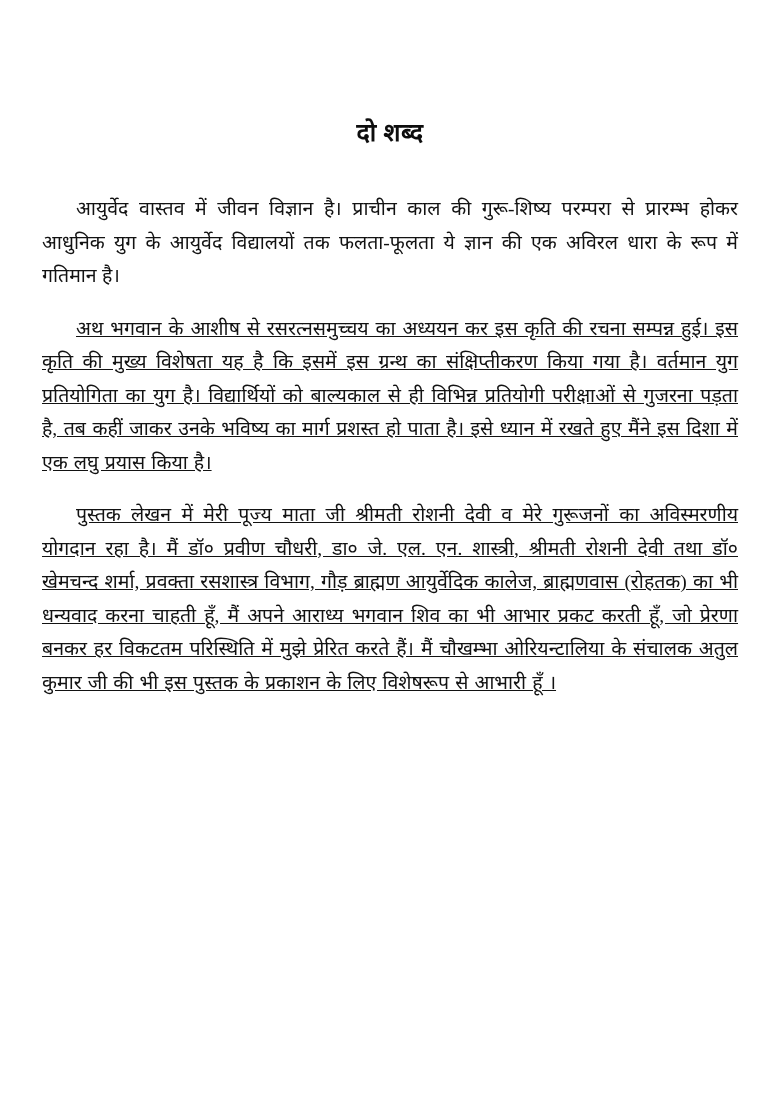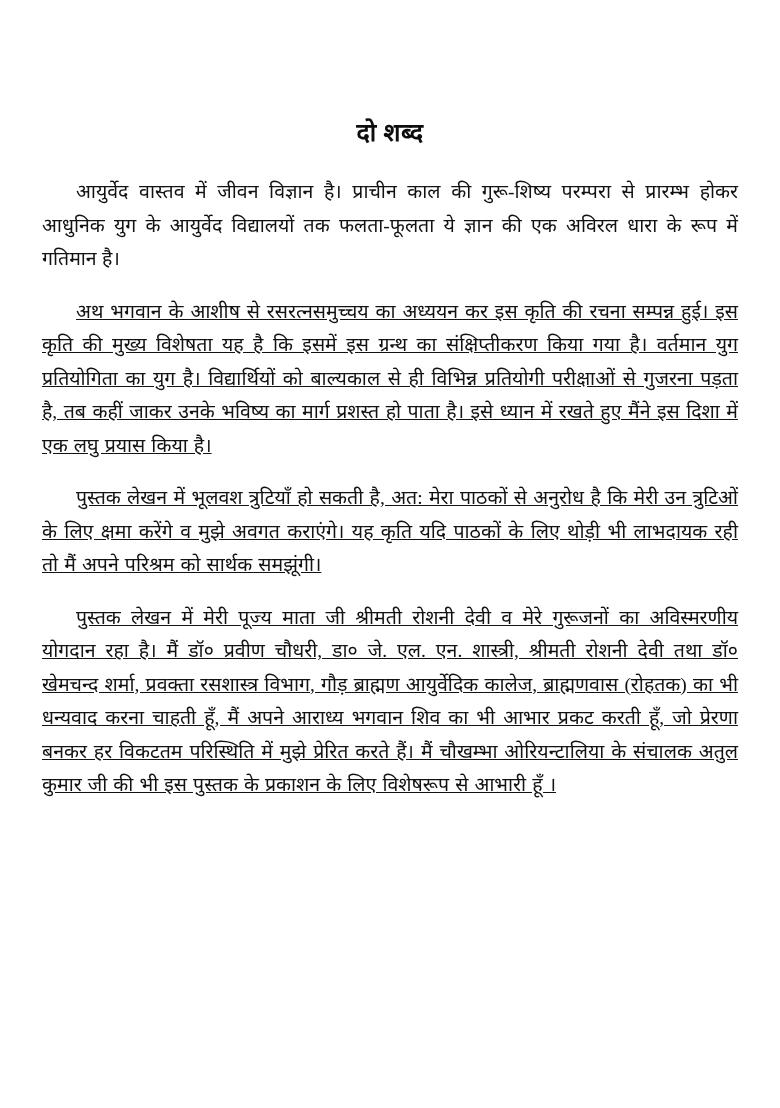--- a/index.html
+++ b/index.html
@@ -26,21 +26,21 @@
     text-align: center;
     font-size: 25px;
     font-weight: bold;
     letter-spacing: 0.5px;
     margin: 0;
     padding-top: 118px;
     line-height: 1.2;
     color: #0d0d0d;
   }
   .body-copy {
-    margin-top: 27px;
+    margin-top: 44px;
   }
   p.para {
     margin: 0 0 19px 0;
     font-size: 19.5px;
     line-height: 33.5px;
     text-align: justify;
     text-justify: inter-word;
     text-indent: 34px;
     color: #121212;
     word-spacing: 0.5px;
@@ -56,16 +56,15 @@
 </style>
 </head>
 <body>
 
 <div class="page">
   <h1 class="page-title">दो शब्द</h1>
 
   <div class="body-copy">
     <p class="para">आयुर्वेद वास्तव में जीवन विज्ञान है। प्राचीन काल की गुरू-शिष्य परम्परा से प्रारम्भ होकर आधुनिक युग के आयुर्वेद विद्यालयों तक फलता-फूलता ये ज्ञान की एक अविरल धारा के रूप में गतिमान है।</p>
     <p class="para dense">अथ भगवान के आशीष से रसरत्नसमुच्चय का अध्ययन कर इस कृति की रचना सम्पन्न हुई। इस कृति की मुख्य विशेषता यह है कि इसमें इस ग्रन्थ का संक्षिप्तीकरण किया गया है। वर्तमान युग प्रतियोगिता का युग है। विद्यार्थियों को बाल्यकाल से ही विभिन्न प्रतियोगी परीक्षाओं से गुजरना पड़ता है, तब कहीं जाकर उनके भविष्य का मार्ग प्रशस्त हो पाता है। इसे ध्यान में रखते हुए मैंने इस दिशा में एक लघु प्रयास किया है।</p>
-    <p class="para dense">पुस्तक लेखन में भूलवश त्रुटियाँ हो सकती है, अत: मेरा पाठकों से अनुरोध है कि मेरी उन त्रुटिओं के लिए क्षमा करेंगे व मुझे अवगत कराएंगे। यह कृति यदि पाठकों के लिए थोड़ी भी लाभदायक रही तो मैं अपने परिश्रम को सार्थक समझूंगी।</p>
     <p class="para dense">पुस्तक लेखन में मेरी पूज्य माता जी श्रीमती रोशनी देवी व मेरे गुरूजनों का अविस्मरणीय योगदान रहा है। मैं डॉ० प्रवीण चौधरी, डा० जे. एल. एन. शास्त्री, श्रीमती रोशनी देवी तथा डॉ० खेमचन्द शर्मा, प्रवक्ता रसशास्त्र विभाग, गौड़ ब्राह्मण आयुर्वेदिक कालेज, ब्राह्मणवास (रोहतक) का भी धन्यवाद करना चाहती हूँ, मैं अपने आराध्य भगवान शिव का भी आभार प्रकट करती हूँ, जो प्रेरणा बनकर हर विकटतम परिस्थिति में मुझे प्रेरित करते हैं। मैं चौखम्भा ओरियन्टालिया के संचालक अतुल कुमार जी की भी इस पुस्तक के प्रकाशन के लिए विशेषरूप से आभारी हूँ ।</p>
   </div>
 </div>
 
 </body></html>

